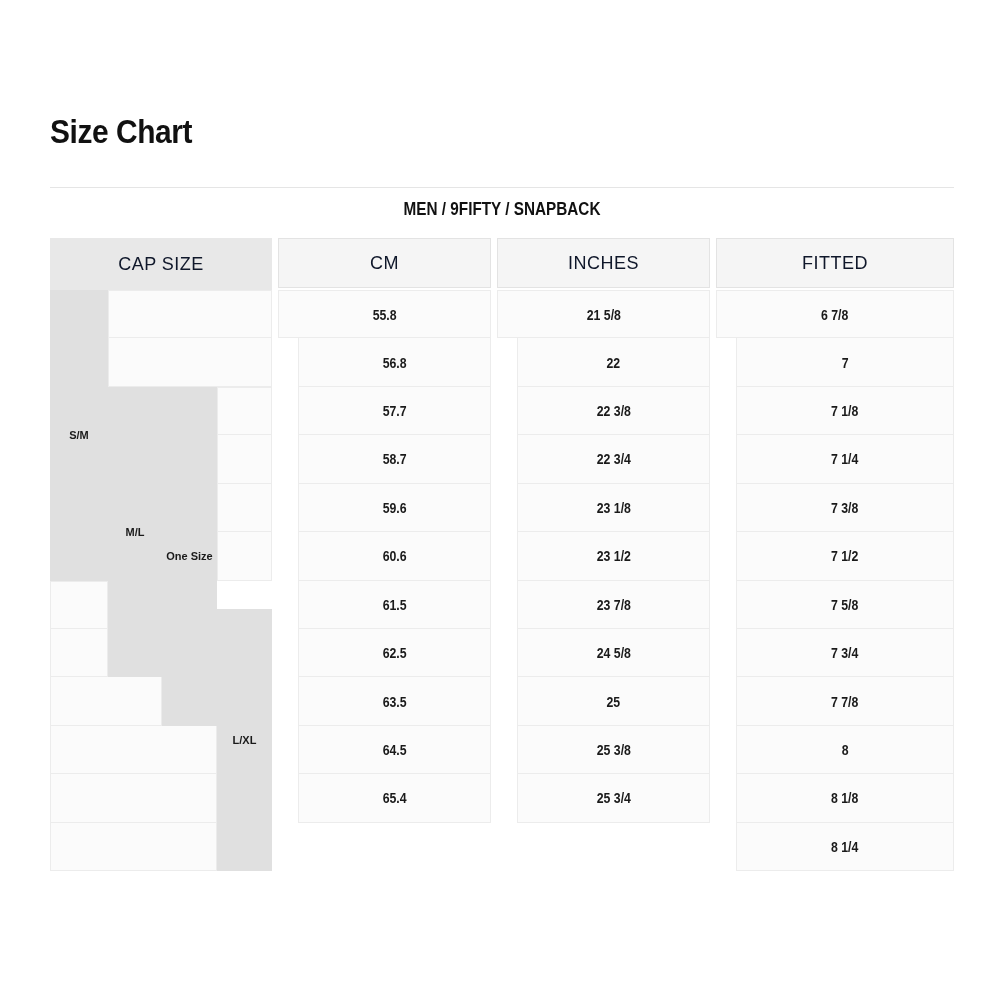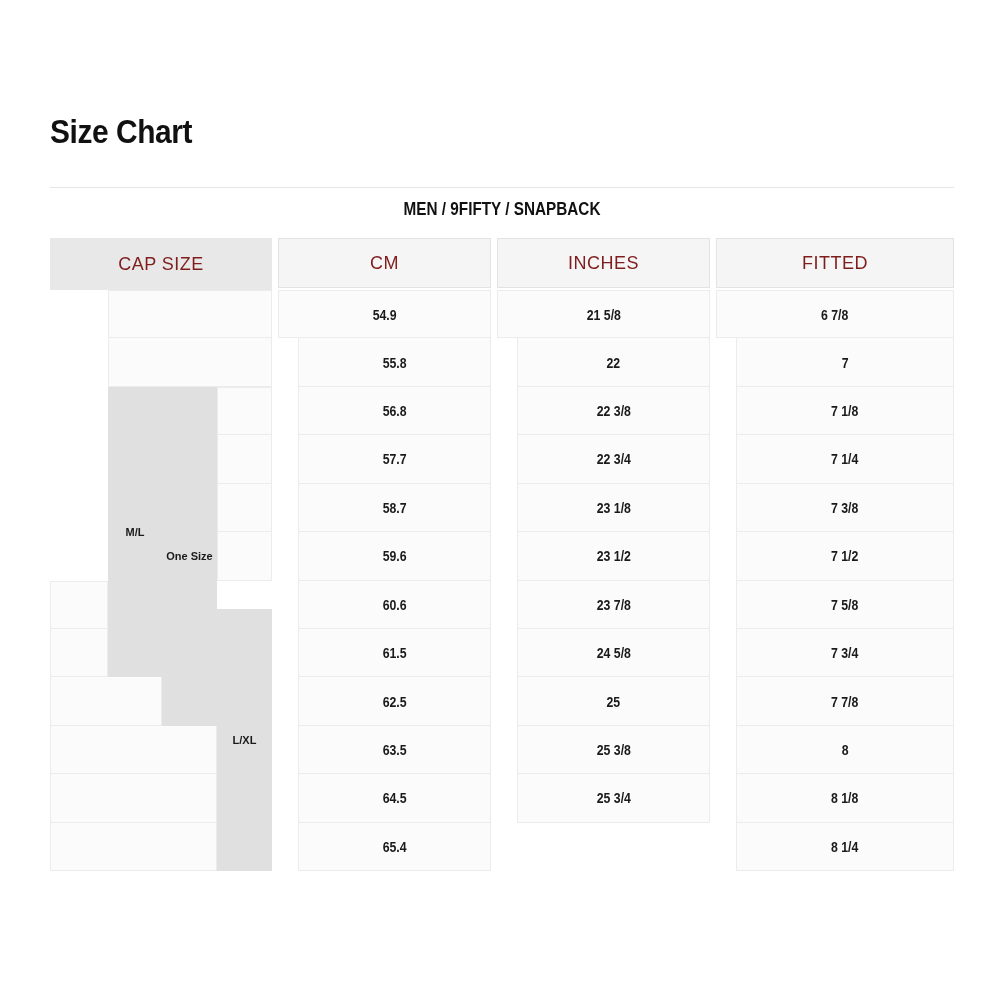--- a/index.html
+++ b/index.html
@@ -39,21 +39,21 @@
     display:flex;gap:6px;
   }
   .col{width:222px;}
   .col-fitted{width:248px;}
 
   .hdr{
     height:50px;margin-bottom:2px;
     background:var(--header-cell-bg);
     border:1px solid var(--header-cell-border);
     display:flex;align-items:center;justify-content:center;
-    font-size:18px;font-weight:400;color:#7f1d1d;letter-spacing:0.5px;
+    font-size:18px;font-weight:400;color:#0f172a;letter-spacing:0.5px;
     white-space:nowrap;
   }
   .col-capsize .hdr{
     height:52px;margin-bottom:0;
     background:var(--header-cap-bg);
     border:none;
   }
 
   .cells{
     display:grid;grid-template-rows:repeat(12,1fr);height:581px;
@@ -89,20 +89,23 @@
 
 <div class="page">
   <h1 class="page-title">Size Chart</h1>
   <div class="divider"></div>
   <div class="subtitle">MEN / 9FIFTY / SNAPBACK</div>
 
   <div class="size-table">
     <div class="col col-capsize">
       <div class="hdr">CAP SIZE</div>
       <div class="capsize-grid" id="capsize-grid">
+          <div class="size-span" style="grid-area: 1 / 1 / span 6;">
+            <span>S/M</span>
+          </div>
           <div class="size-span" style="grid-area: 3 / 2 / span 6;">
             <span>M/L</span>
           </div>
           <div class="size-span" style="grid-area: 3 / 3 / span 7;">
             <span>One Size</span>
           </div>
           <div class="size-span" style="grid-area: 7 / 4 / span 6; margin-top: 28px;">
             <span>L/XL</span>
           </div>
           <div class="empty-cell" style="grid-area: 1 / 2 / auto / span 3;"></div>
@@ -116,23 +119,20 @@
           <div class="empty-cell" style="grid-area: 9 / 1 / auto / span 2; border-top: none;"></div>
           <div class="empty-cell" style="grid-area: 10 / 1 / auto / span 3; border-top: none;"></div>
           <div class="empty-cell" style="grid-area: 11 / 1 / auto / span 3; border-top: none;"></div>
           <div class="empty-cell" style="grid-area: 12 / 1 / auto / span 3; border-top: none;"></div>
         </div>
     </div>
     <div class="col">
       <div class="hdr">CM</div>
       <div class="cells" id="cm-cells">
           <div class="cell">
-            <span class="condensed">54.9</span>
-          </div>
-          <div class="cell">
             <span class="condensed">55.8</span>
           </div>
           <div class="cell">
             <span class="condensed">56.8</span>
           </div>
           <div class="cell">
             <span class="condensed">57.7</span>
           </div>
           <div class="cell">
             <span class="condensed">58.7</span>

